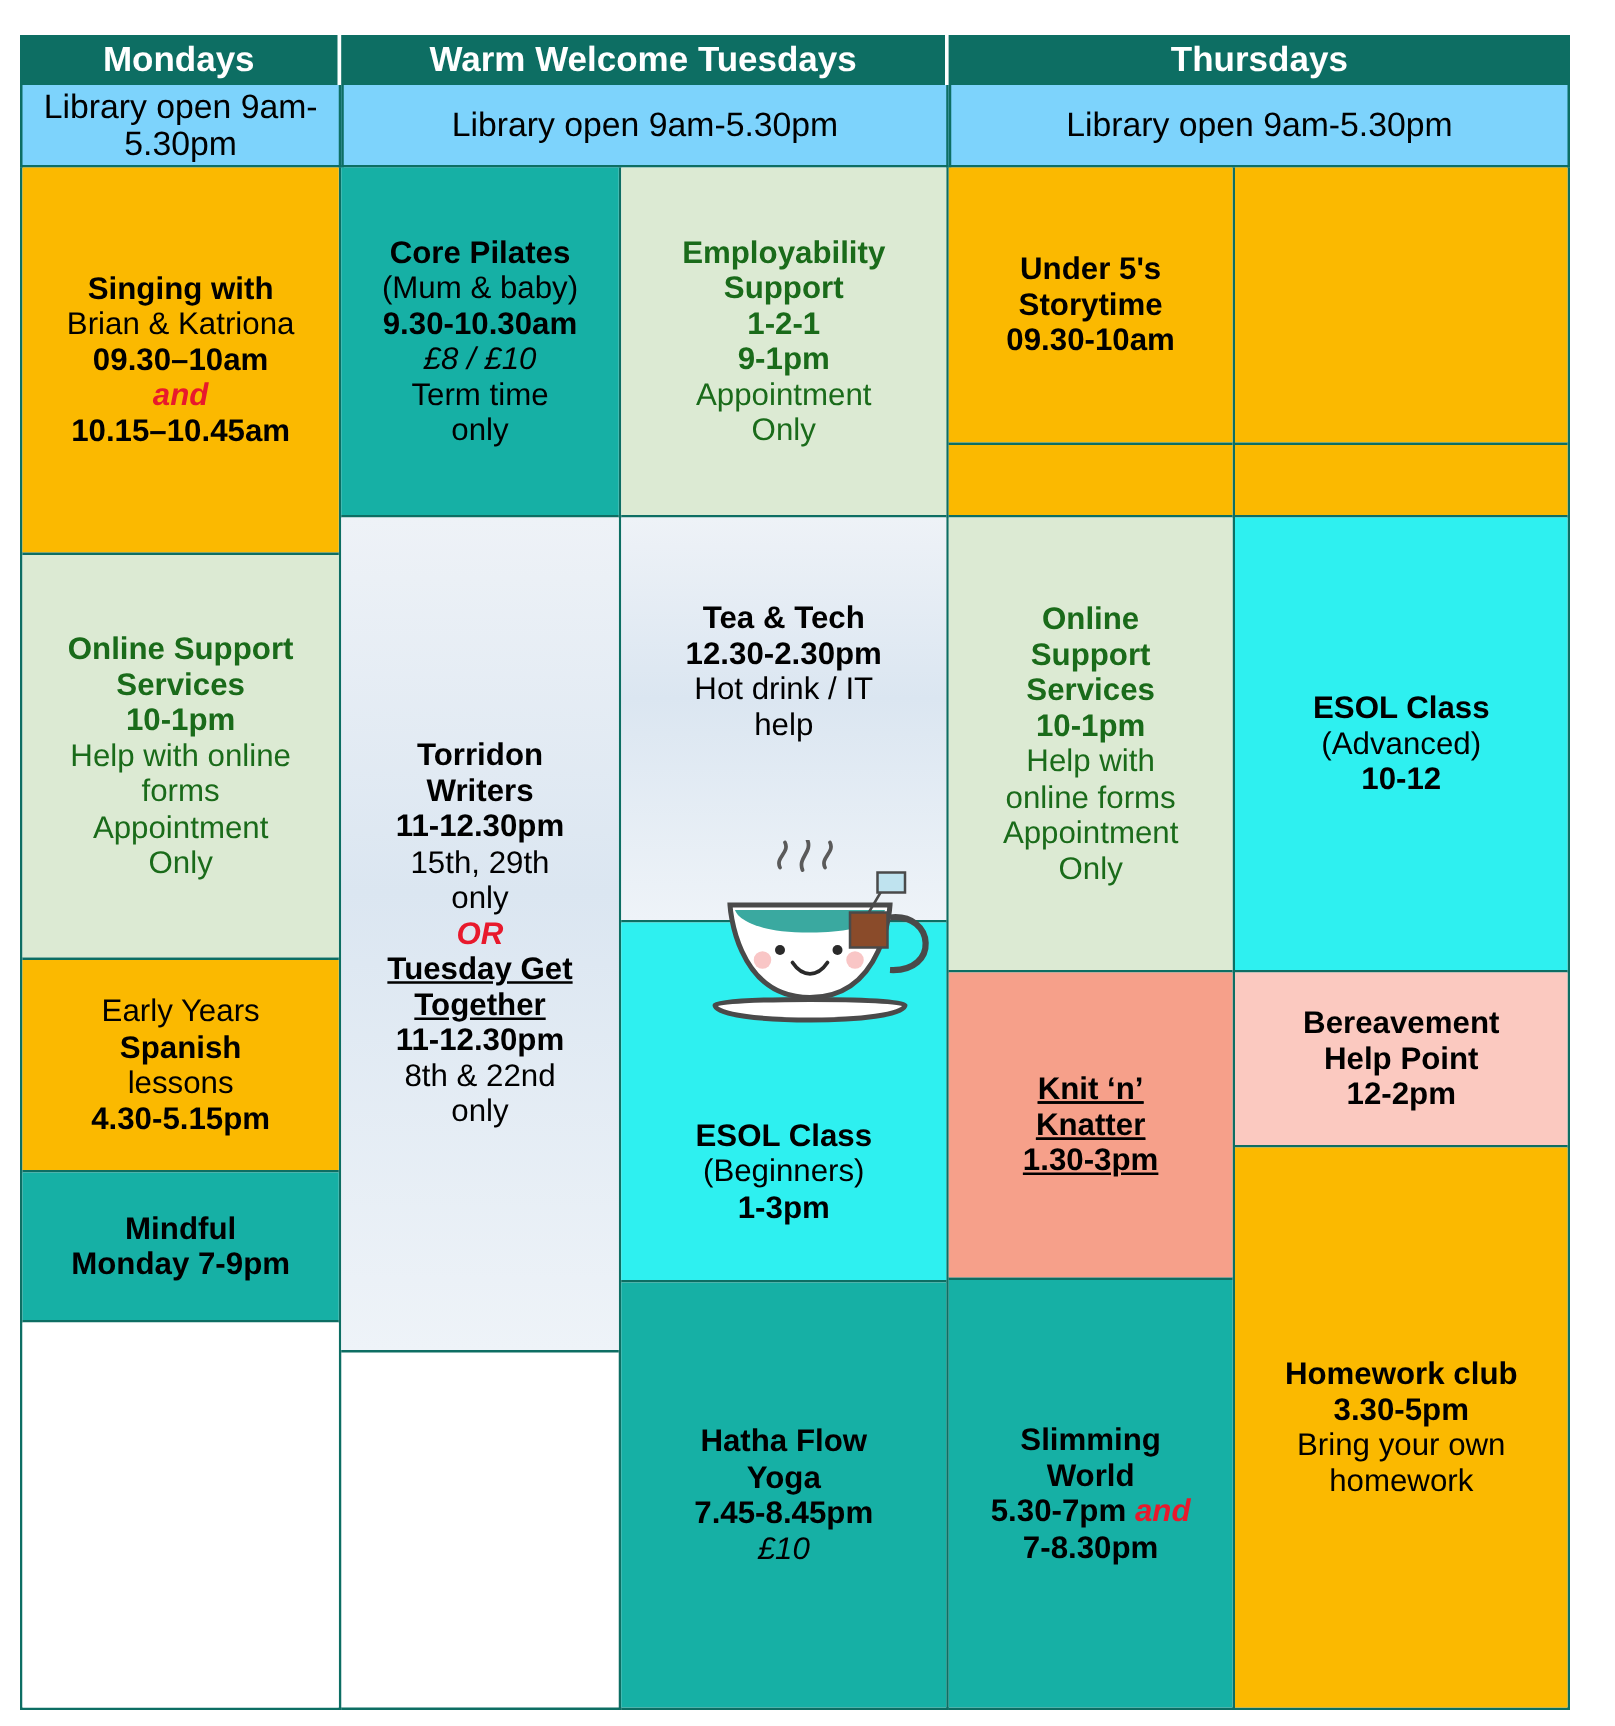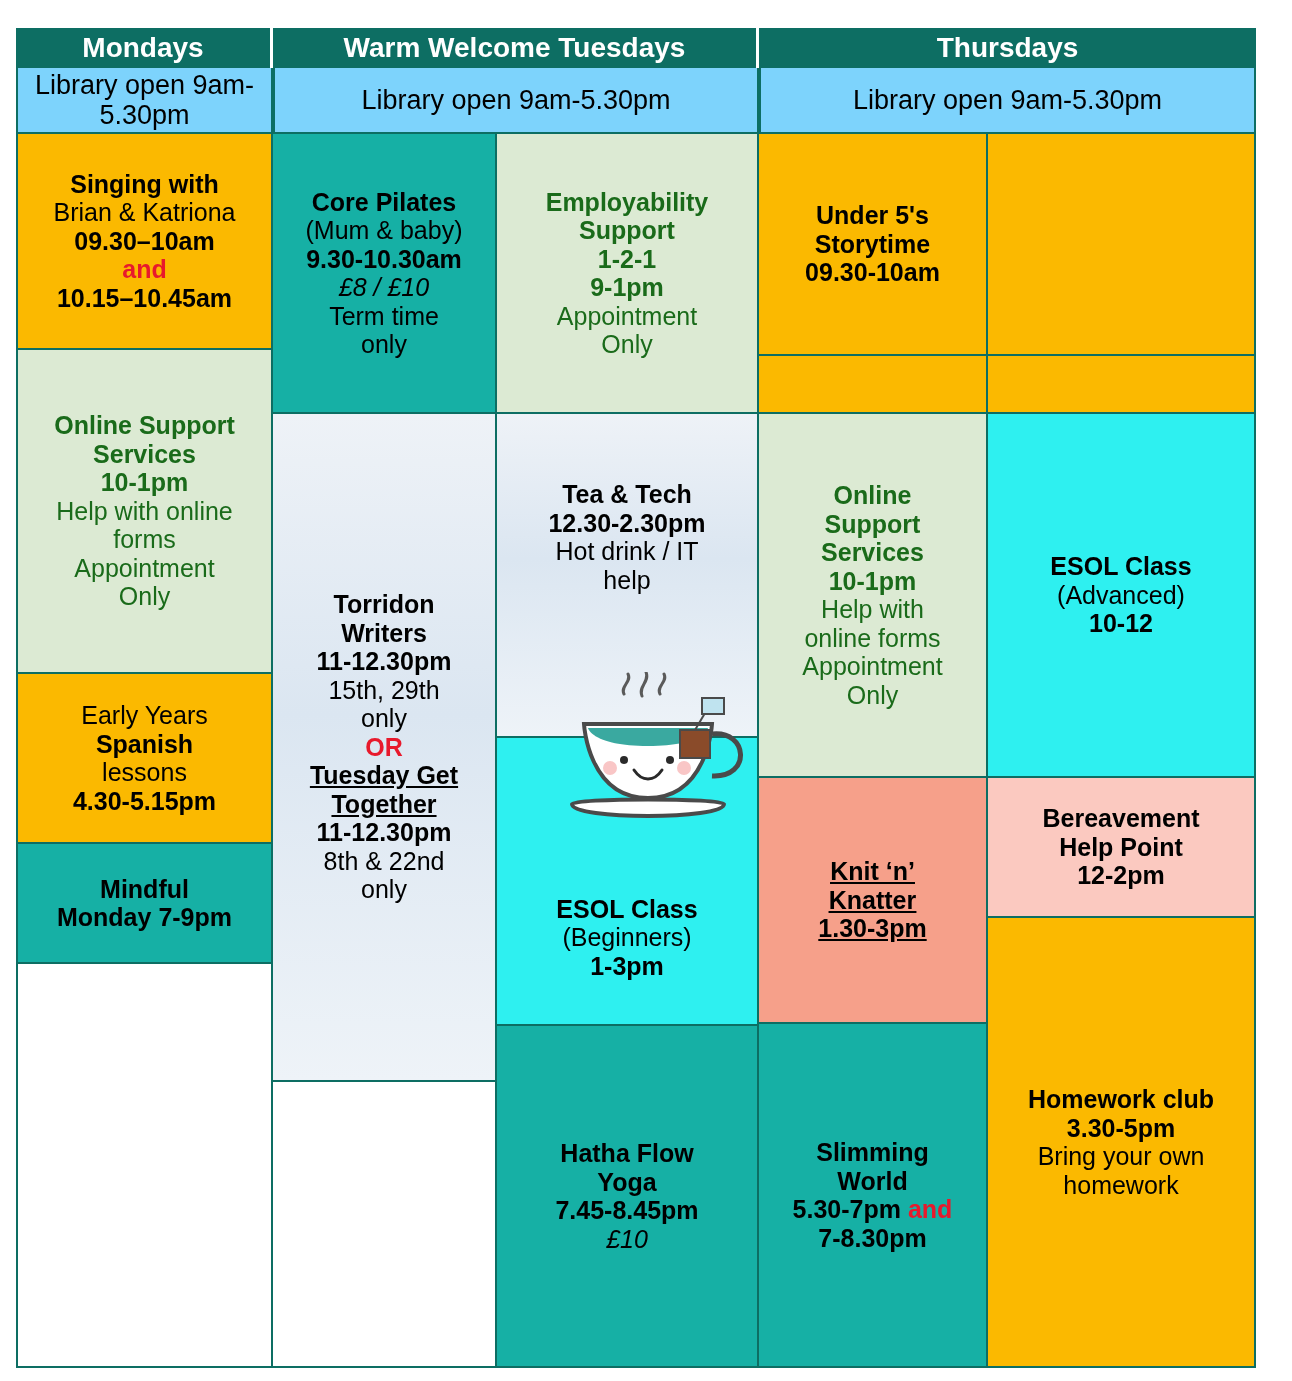--- a/index.html
+++ b/index.html
@@ -67,21 +67,21 @@
     text-align: center;
     line-height: 1.14;
     font-size: 25px;
     color: #000000;
     overflow: hidden;
   }
   .cell .ttl { font-weight: bold; }
   .b { font-weight: bold; }
   .i { font-style: italic; }
   .u { text-decoration: underline; }
-  .red { color: #e8192c; font-weight: bold; }
+  .red { color: #e8192c; font-weight: bold; font-style: italic; }
 
   
   .amber   { background: #fbb900; }
   .teal    { background: #16b0a5; }
   .palegrn { background: #dcead3; color: #1a6b1a; }
   .palegrn .ttl { color: #1a6b1a; }
   .cyan    { background: #2ef0f0; }
   .salmon  { background: #f6a08a; text-decoration: underline; }
   .pinkish { background: #fbc9c0; }
   .gradblue{ background: linear-gradient(180deg,#eef2f7 0%, #dbe6f1 45%, #eef3f8 100%); }
@@ -113,21 +113,21 @@
     </div>
     <div class="libopen" style="grid-column: 2 / span 2;">
       <span>Library open 9am-5.30pm</span>
     </div>
     <div class="libopen" style="grid-column: 4 / span 2;">
       <span>Library open 9am-5.30pm</span>
     </div>
 
     <div class="col">
 
-      <div class="cell amber" style="height:214px; display:flex; flex-direction:column; justify-content:center;">
+      <div class="cell amber" style="height:308px; display:flex; flex-direction:column; justify-content:center;">
         <div>
           <span class="b">Singing</span><span class="b"> with</span>
         </div>
         <div>Brian &amp; Katriona</div>
         <div class="b">09.30–10am</div>
         <div class="red">and</div>
         <div class="b">10.15–10.45am</div>
       </div>
 
       <div class="sep"></div>

